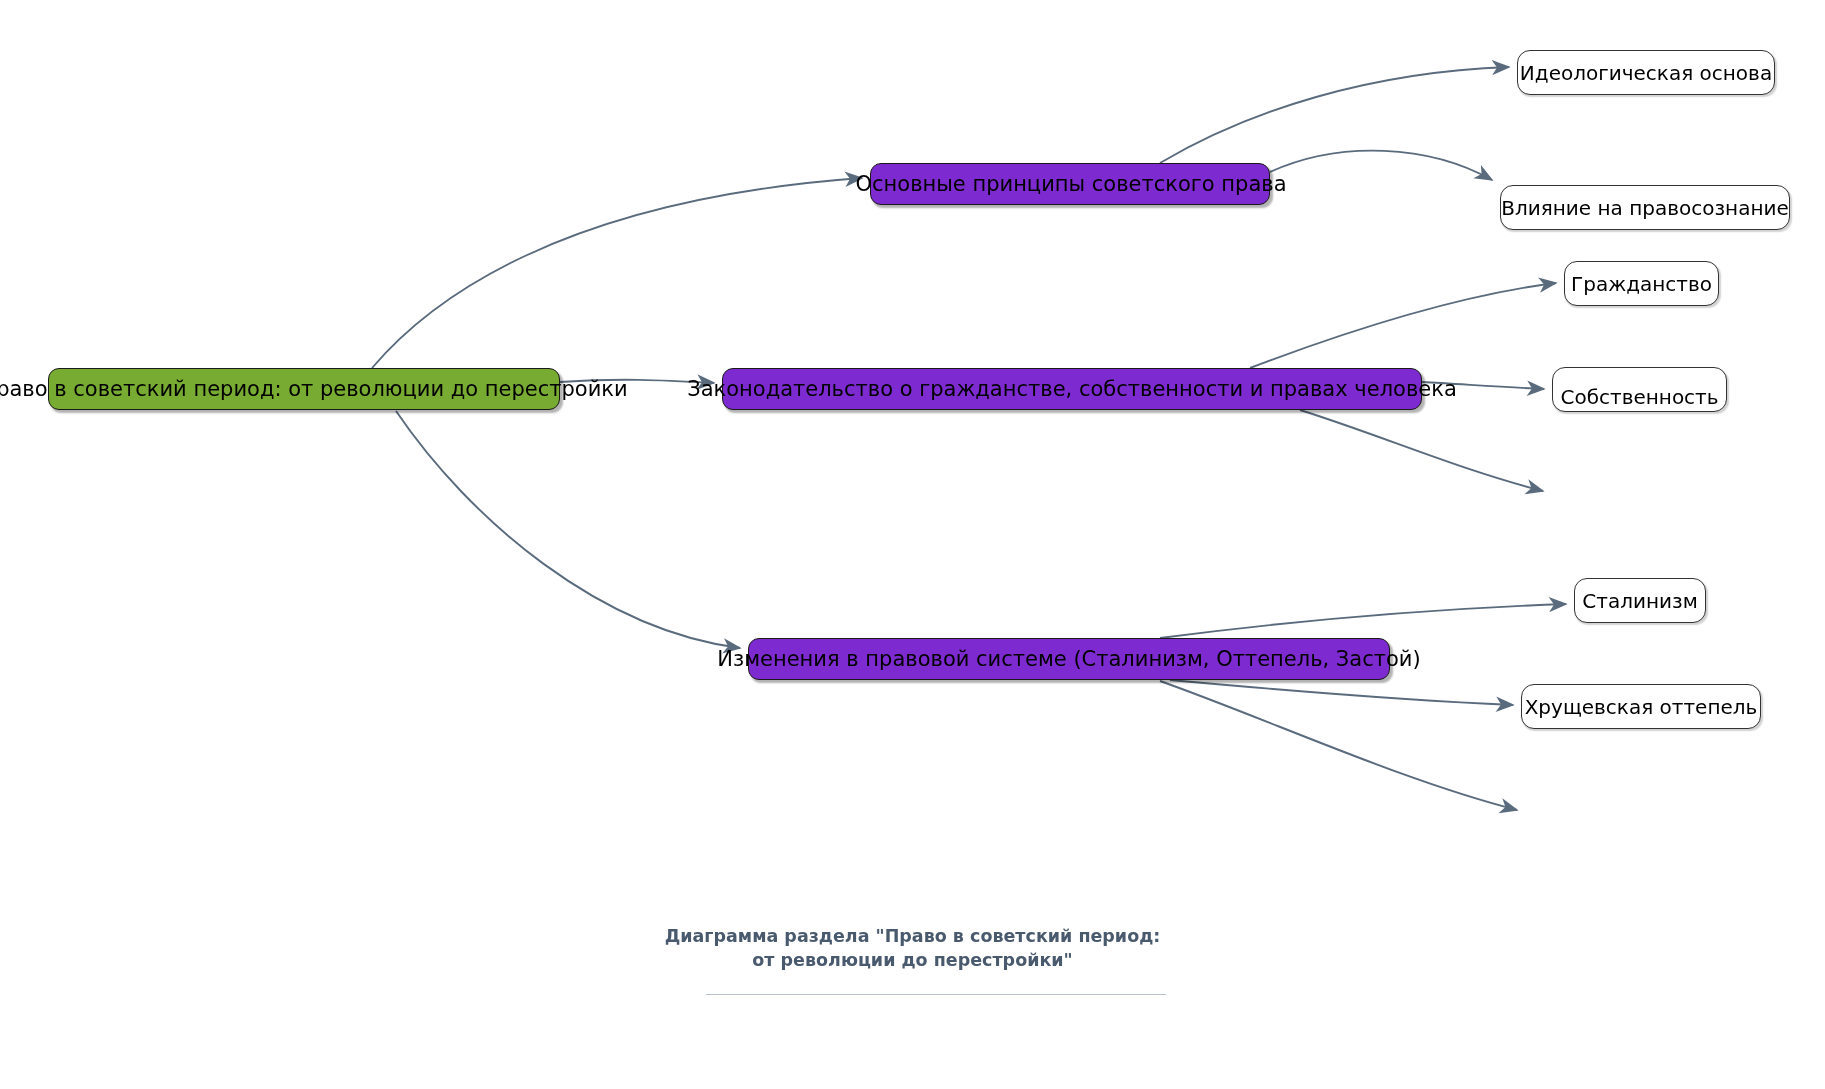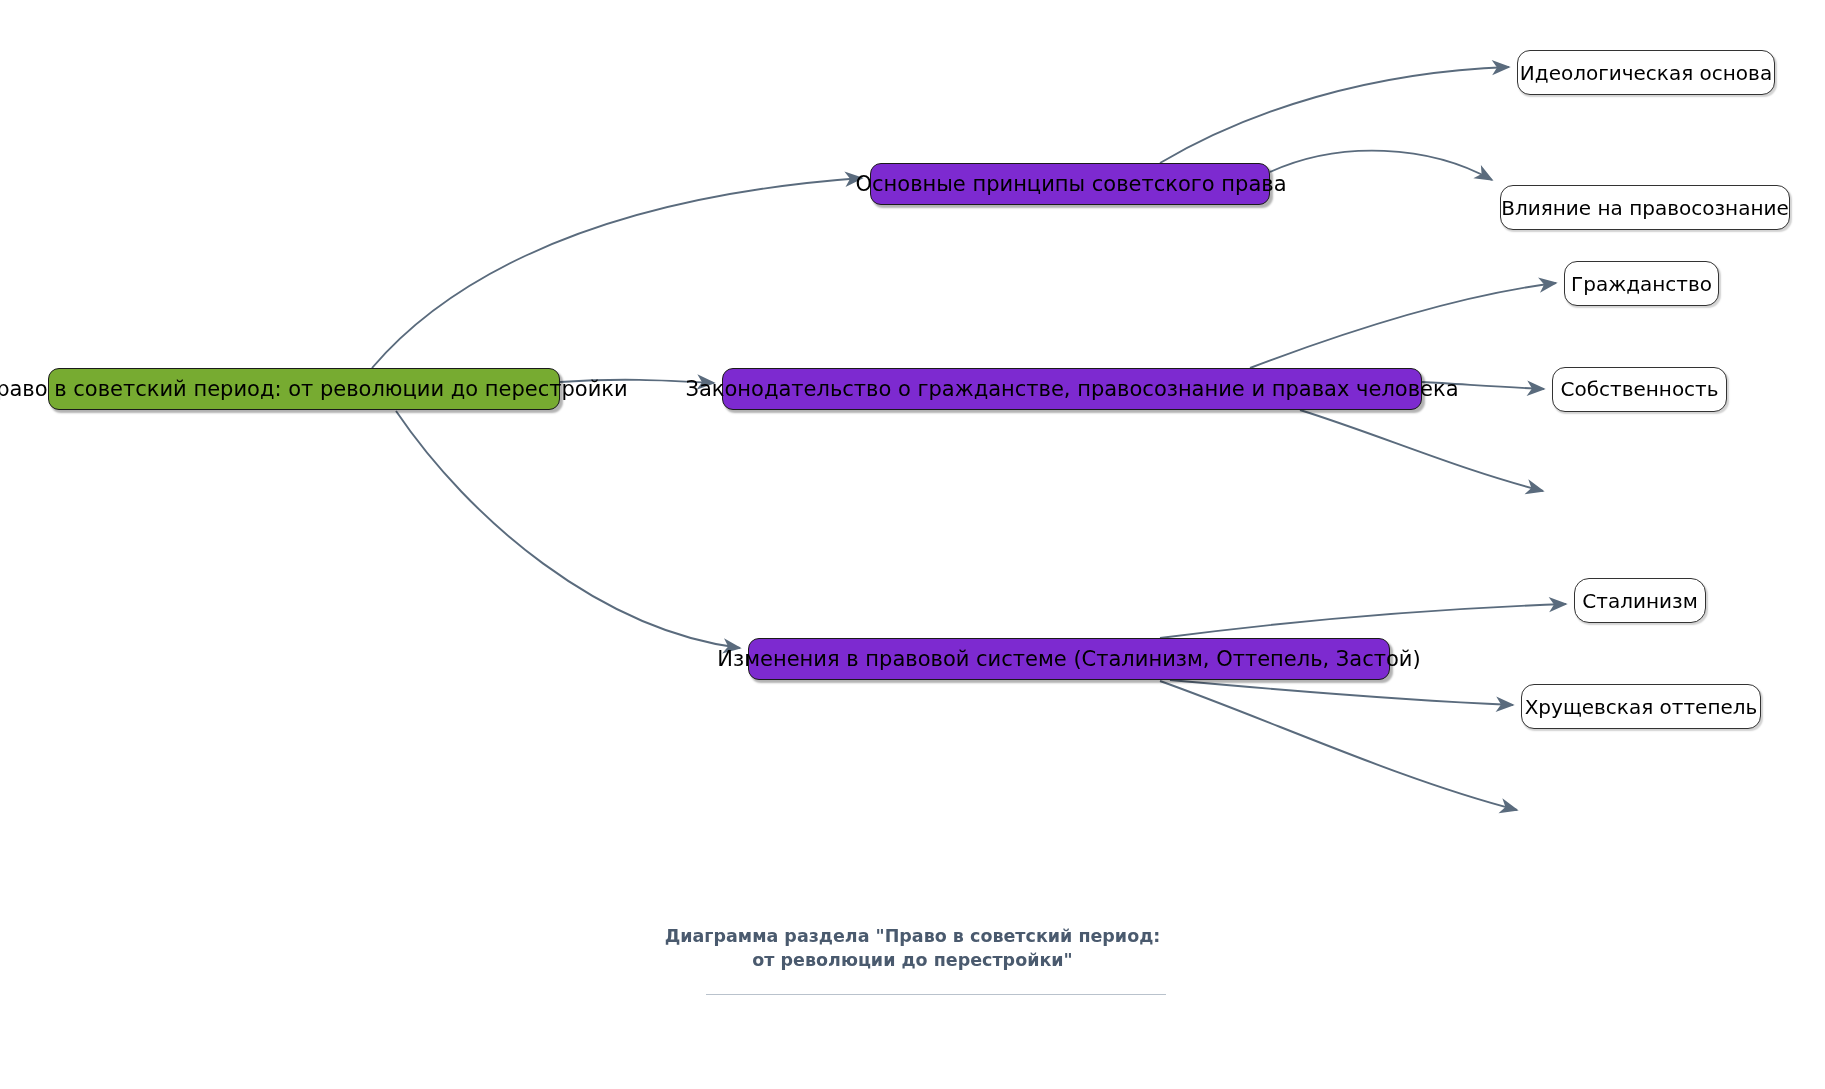--- a/index.html
+++ b/index.html
@@ -62,21 +62,21 @@
     padding: 0 18px;
     box-shadow: 2.5px 3px 2px rgba(0,0,0,0.30);
   }
 
   .node-leaf {
     background: #ffffff;
     border: 1.6px solid #333333;
     border-radius: 13px;
     color: #000000;
     font-size: 20px;
-    padding: 12px 16px;
+    padding: 4px 16px;
     box-shadow: 1.5px 2px 1.5px rgba(0,0,0,0.18);
   }
 
   .footer {
     position: absolute;
     left: 0;
     width: 1825px;
     text-align: center;
   }
 
@@ -135,21 +135,21 @@
 
   <div class="node node-root" style="left:48px; top:368px; width:512px; height:42px;">
     <span>Право в советский период: от революции до перестройки</span>
   </div>
 
   <div class="node node-branch" style="left:870px; top:163px; width:400px; height:42px;padding-left:20px;">
     <span>Основные принципы советского права</span>
   </div>
 
   <div class="node node-branch" style="left:722px; top:368px; width:700px; height:42px;">
-    <span>Законодательство о гражданстве, правосознание и правах человека</span>
+    <span>Законодательство о гражданстве, собственности и правах человека</span>
   </div>
 
   <div class="node node-branch" style="left:748px; top:638px; width:642px; height:42px;">
     <span>Изменения в правовой системе (Сталинизм, Оттепель, Застой)</span>
   </div>
 
   <div class="node node-leaf" style="left:1517px; top:50px; width:258px; height:45px;">
     <span>Идеологическая основа</span>
   </div>
 
@@ -159,21 +159,21 @@
 
   <div class="node node-leaf" style="left:1564px; top:261px; width:155px; height:45px;">
     <span>Гражданство</span>
   </div>
 
   <div class="node node-leaf" style="left:1552px; top:367px; width:175px; height:45px;align-items:flex-end;">
     <span>Собственность</span>
   </div>
 
 
-  <div class="node node-leaf" style="left:1574px; top:578px; width:132px; height:45px;border-radius:15px;">
+  <div class="node node-leaf" style="left:1574px; top:578px; width:132px; height:45px;">
     <span>Сталинизм</span>
   </div>
 
   <div class="node node-leaf" style="left:1521px; top:684px; width:240px; height:45px;">
     <span>Хрущевская оттепель</span>
   </div>
 
 
   <div class="footer" id="diagram-caption">
     <div>Диаграмма раздела "Право в советский период:</div>

